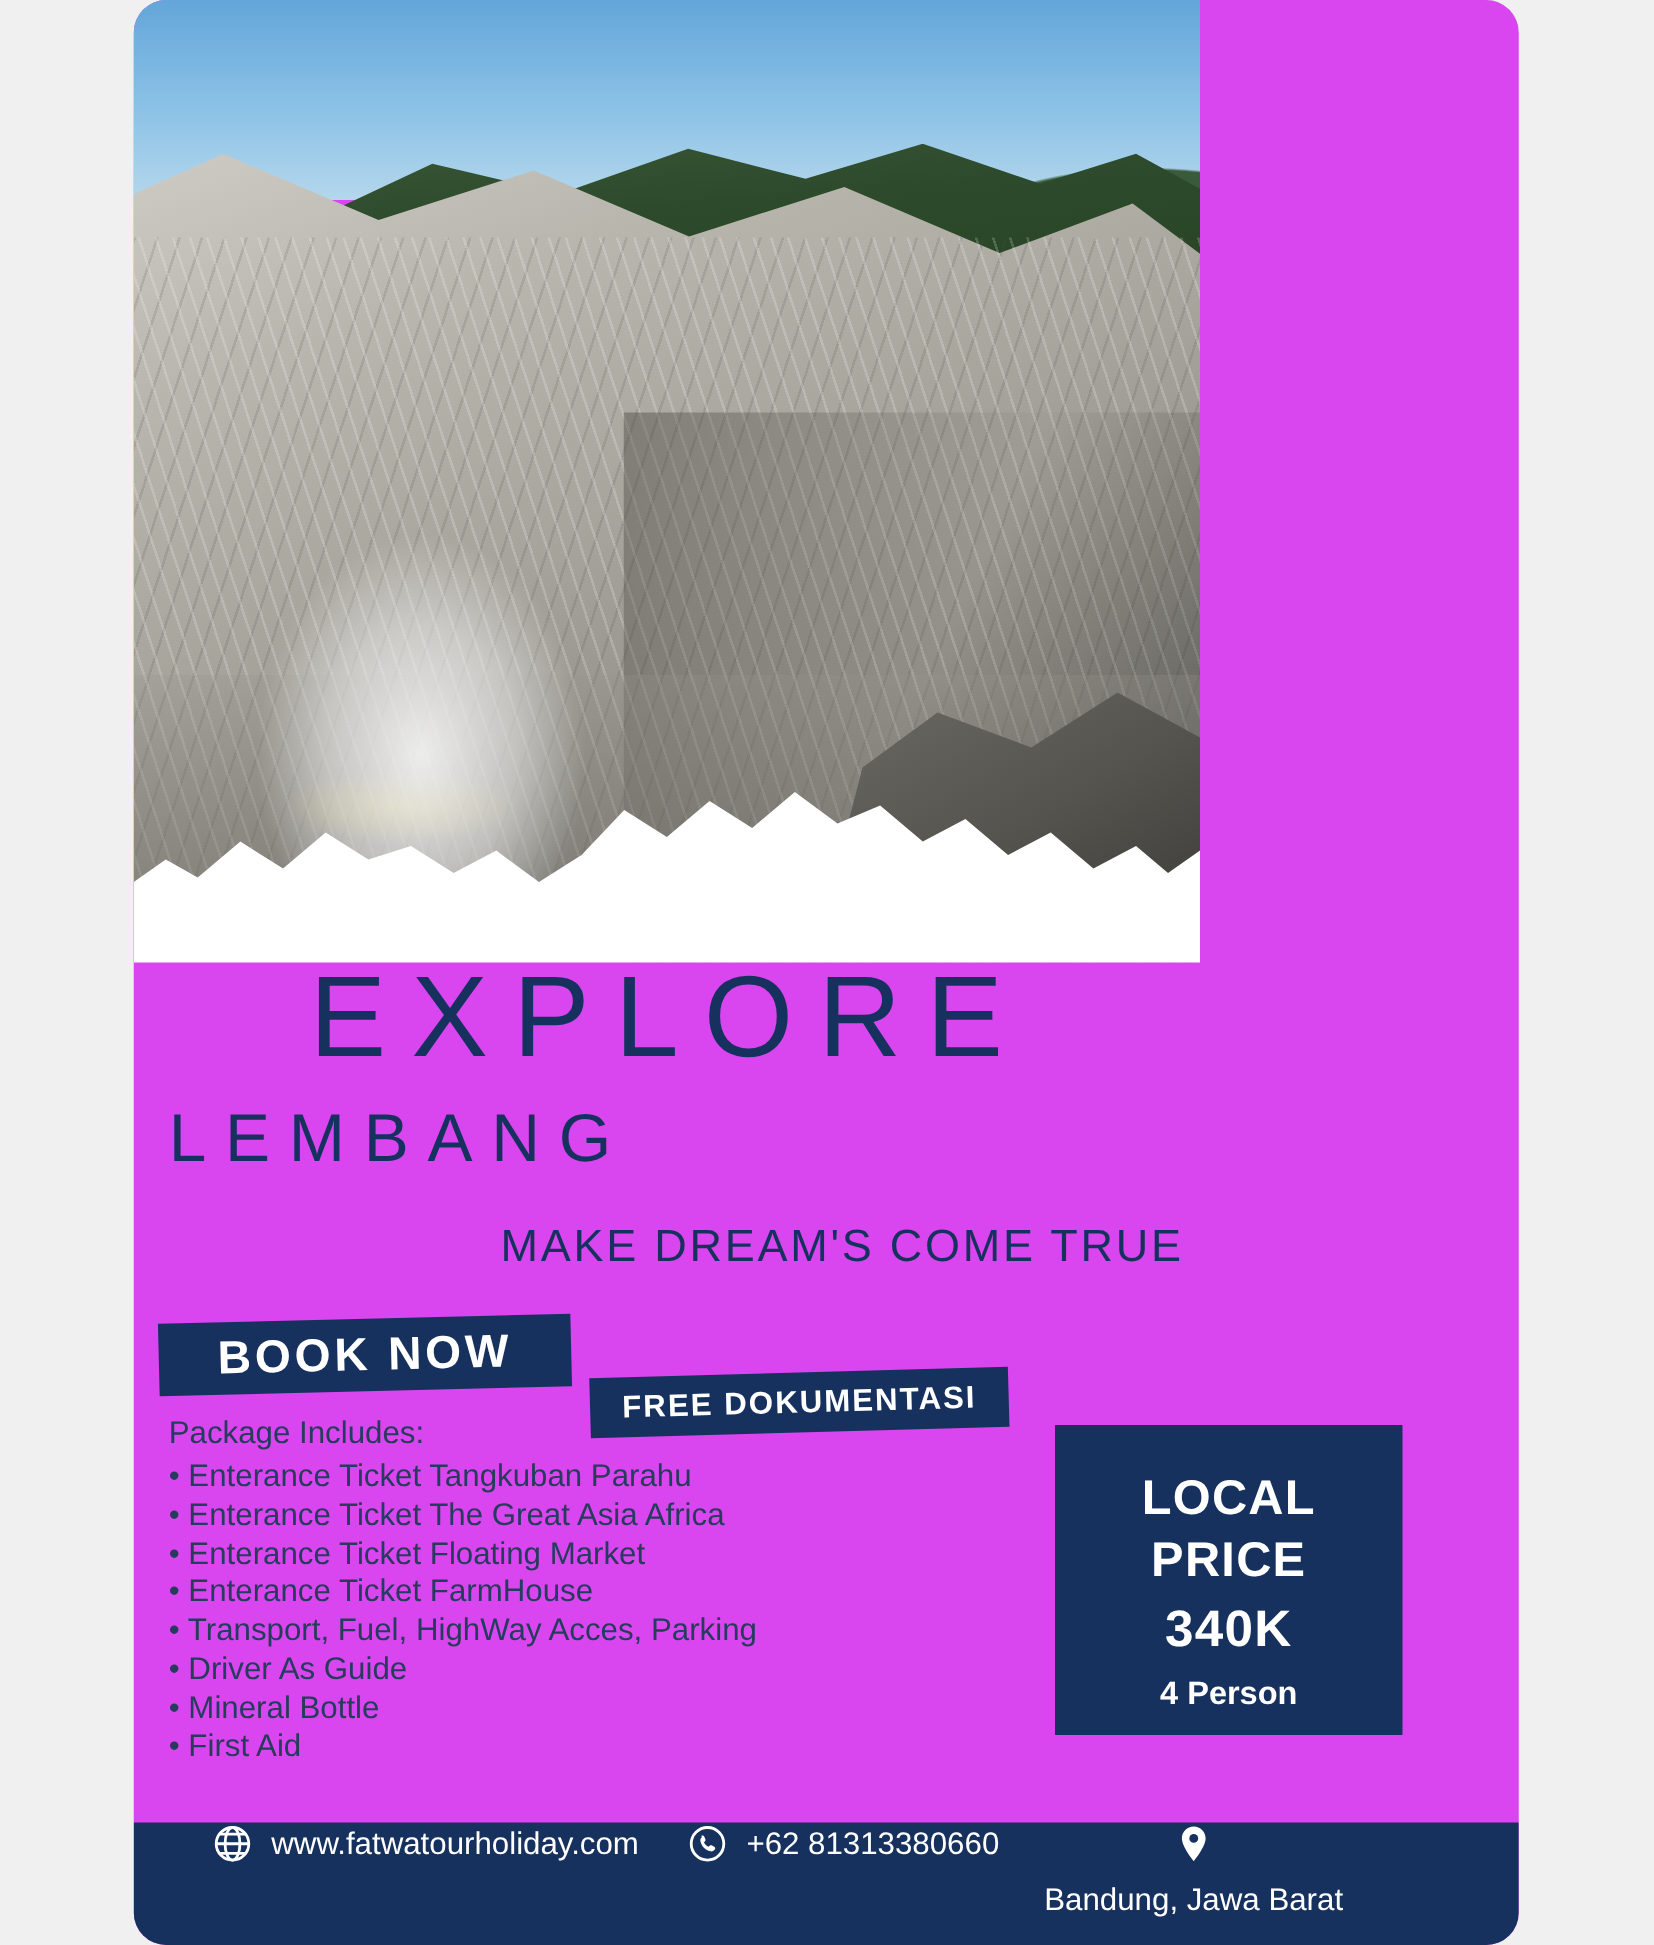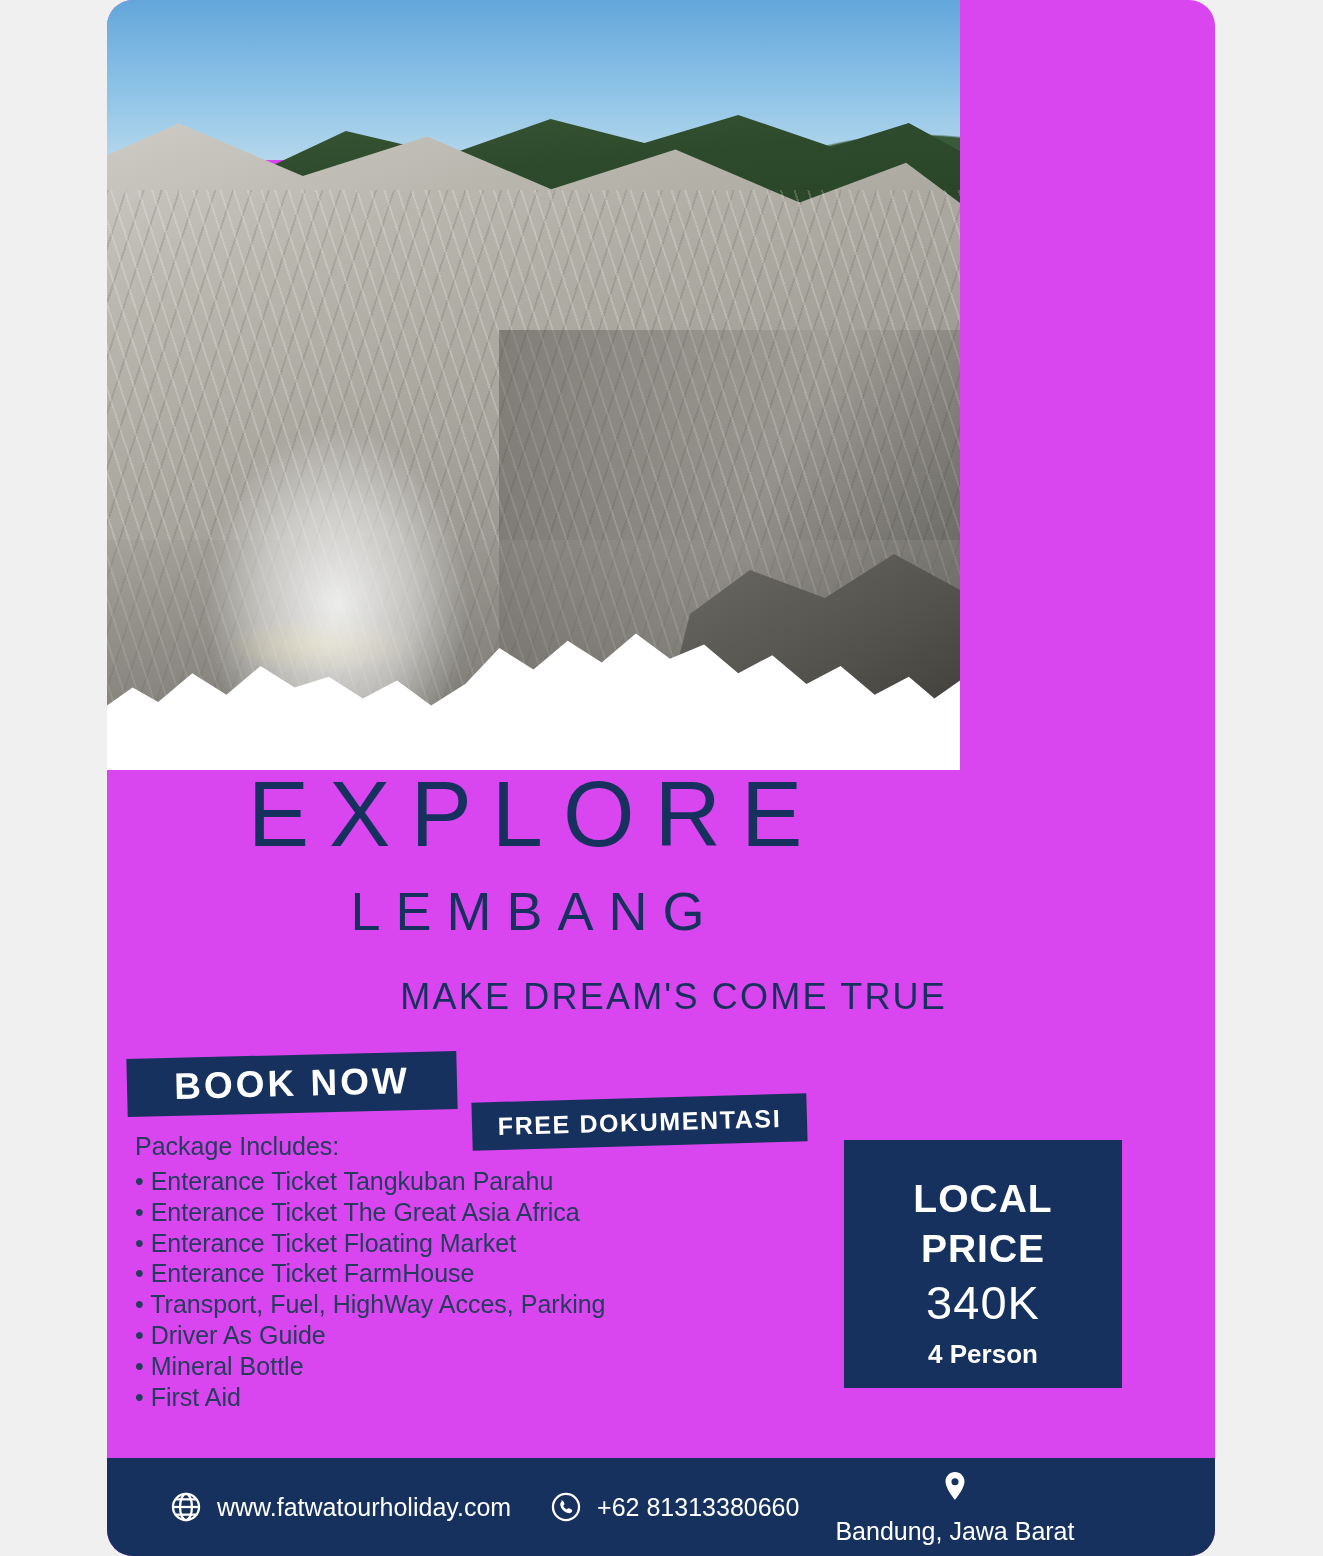--- a/index.html
+++ b/index.html
@@ -142,21 +142,21 @@
     letter-spacing: 20px;
     color: #17315e;
     font-weight: 400;
     font-family: "Liberation Sans", sans-serif;
   }
   .title-lembang {
     position: absolute;
     left: 28px;
     top: 880px;
     width: 800px;
-    text-align: center;
+    text-align: left;
     font-size: 54px;
     letter-spacing: 15px;
     color: #17315e;
     font-weight: 400;
   }
   .tagline {
     position: absolute;
     left: 20px;
     top: 976px;
     width: 820px;
@@ -222,33 +222,33 @@
     width: 278px;
     height: 248px;
     background: #17315e;
     color: #fff;
     text-align: center;
     padding-top: 34px;
     box-sizing: border-box;
   }
   .price-l1 { font-size: 39px; font-weight: 700; letter-spacing: 1px; line-height: 50px; }
   .price-l2 { font-size: 39px; font-weight: 700; letter-spacing: 1px; line-height: 50px; }
-  .price-l3 { font-size: 47px; font-weight: 400; letter-spacing: 1px; line-height: 58px; }
+  .price-l3 { font-size: 41px; font-weight: 700; letter-spacing: 1px; line-height: 58px; }
   .price-l4 { font-size: 26px; font-weight: 700; line-height: 44px; }
 
   
   .footer {
     position: absolute;
     left: 0;
     bottom: 0;
     width: 100%;
     height: 98px;
     background: #17315e;
     display: flex;
-    align-items: center;
+    align-items: flex-start;
     color: #fff;
   }
   .f-item {
     display: flex;
     align-items: center;
     gap: 14px;
     font-size: 25px;
   }
   #f-web { margin-left: 62px; }
   #f-phone { margin-left: 38px; }

